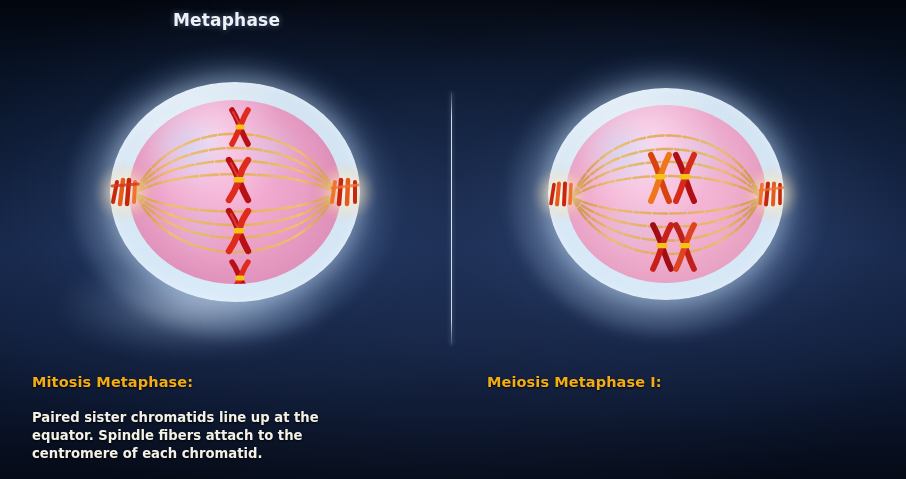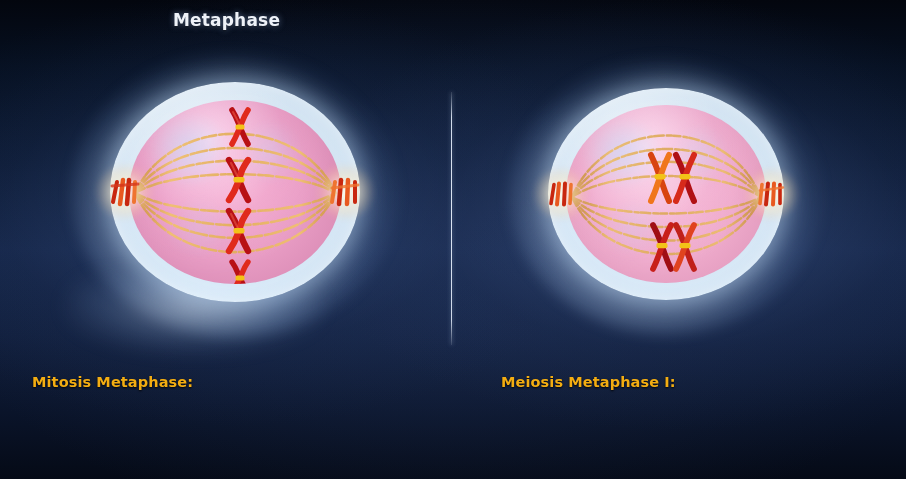--- a/index.html
+++ b/index.html
@@ -162,21 +162,21 @@
   .centro-bars { position: absolute; inset: 0; }
   .centro-bars svg { display:block; width:100%; height:100%; overflow: visible; }
 
   
   .chromo { position: absolute; }
   .chromo svg { display: block; overflow: visible; }
 
   
   .caption { position: absolute; }
   #caption-left  { left: 32px;  top: 374px; width: 330px; }
-  #caption-right { left: 501px; top: 374px; width: 405px; }
+  #caption-right { left: 487px; top: 374px; width: 405px; }
 
   .cap-head {
     font-size: 14.5px;
     font-weight: bold;
     color: #f3ad12;
     text-shadow: 0 1px 2px rgba(0,0,0,0.85);
     margin-bottom: 19px;
     letter-spacing: 0.1px;
   }
   .cap-body {
@@ -394,19 +394,20 @@
             <path d="M24,4 L24,23" stroke="#c8270f" stroke-width="3.6"></path>
             <path d="M4,10 L27,7" stroke="#ef7430" stroke-width="2.6" opacity="0.8"></path>
           </g>
         </svg>
       </div>
     </div>
   </div>
 
   <div class="caption" id="caption-left">
     <div class="cap-head">Mitosis Metaphase:</div>
+    <div class="cap-body">Paired sister chromatids line up at the equator. Spindle fibers attach to the centromere of each chromatid.</div>
   </div>
 
   <div class="caption" id="caption-right">
     <div class="cap-head">Meiosis Metaphase I:</div>
   </div>
 
 </div>
 
 </body></html>

